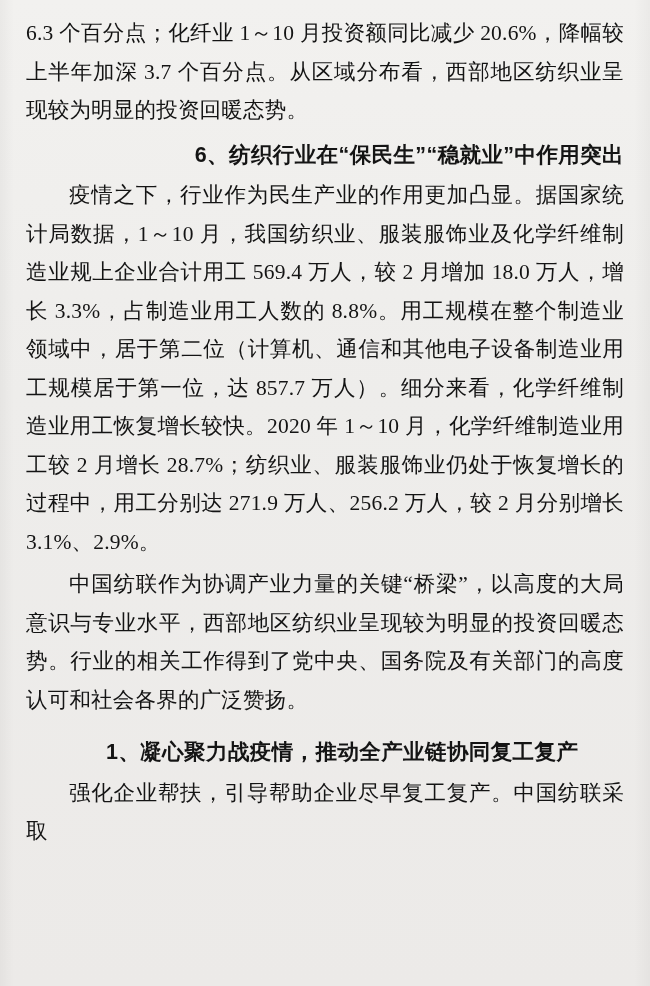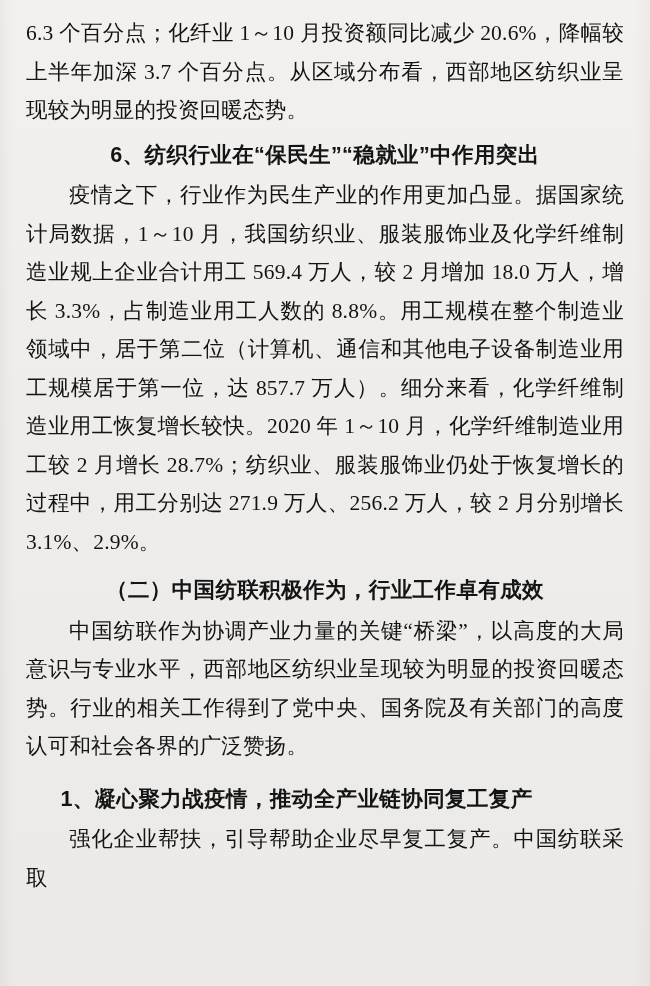--- a/index.html
+++ b/index.html
@@ -47,46 +47,45 @@
     text-indent: 2em;
   }
   p.para.noindent {
     text-indent: 0;
   }
   h2.heading {
     margin: 6px 0 2px 0;
     font-size: 21.5px;
     line-height: 38.5px;
     font-weight: bold;
-    text-align: center;
+    text-align: right;
     letter-spacing: 0.4px;
     font-family: "Liberation Sans", "DejaVu Sans", sans-serif;
   }
   h2.heading.left-ind {
-    text-align: left;
+    text-align: center;
     text-indent: 1.6em;
   }
   .spacer-sm { height: 4px; }
   .spacer-md { height: 8px; }
 </style>
 </head>
 <body>
 
 <div id="page">
   <div class="doc">
 
     <p class="para noindent">6.3 个百分点；化纤业 1～10 月投资额同比减少 20.6%，降幅较上半年加深 3.7 个百分点。从区域分布看，西部地区纺织业呈现较为明显的投资回暖态势。</p>
 
     <h2 class="heading">6、纺织行业在“保民生”“稳就业”中作用突出</h2>
 
     <p class="para">疫情之下，行业作为民生产业的作用更加凸显。据国家统计局数据，1～10 月，我国纺织业、服装服饰业及化学纤维制造业规上企业合计用工 569.4 万人，较 2 月增加 18.0 万人，增长 3.3%，占制造业用工人数的 8.8%。用工规模在整个制造业领域中，居于第二位（计算机、通信和其他电子设备制造业用工规模居于第一位，达 857.7 万人）。细分来看，化学纤维制造业用工恢复增长较快。2020 年 1～10 月，化学纤维制造业用工较 2 月增长 28.7%；纺织业、服装服饰业仍处于恢复增长的过程中，用工分别达 271.9 万人、256.2 万人，较 2 月分别增长 3.1%、2.9%。</p>
 
     <div class="spacer-sm"></div>
 
-    <h2 class="heading">（二）中国纺联积极作为，行业工作卓有成效</h2>
 
     <p class="para">中国纺联作为协调产业力量的关键“桥梁”，以高度的大局意识与专业水平，西部地区纺织业呈现较为明显的投资回暖态势。行业的相关工作得到了党中央、国务院及有关部门的高度认可和社会各界的广泛赞扬。</p>
 
     <div class="spacer-md"></div>
 
     <h2 class="heading left-ind">1、凝心聚力战疫情，推动全产业链协同复工复产</h2>
 
 
     <p class="para">强化企业帮扶，引导帮助企业尽早复工复产。中国纺联采取</p>
 

